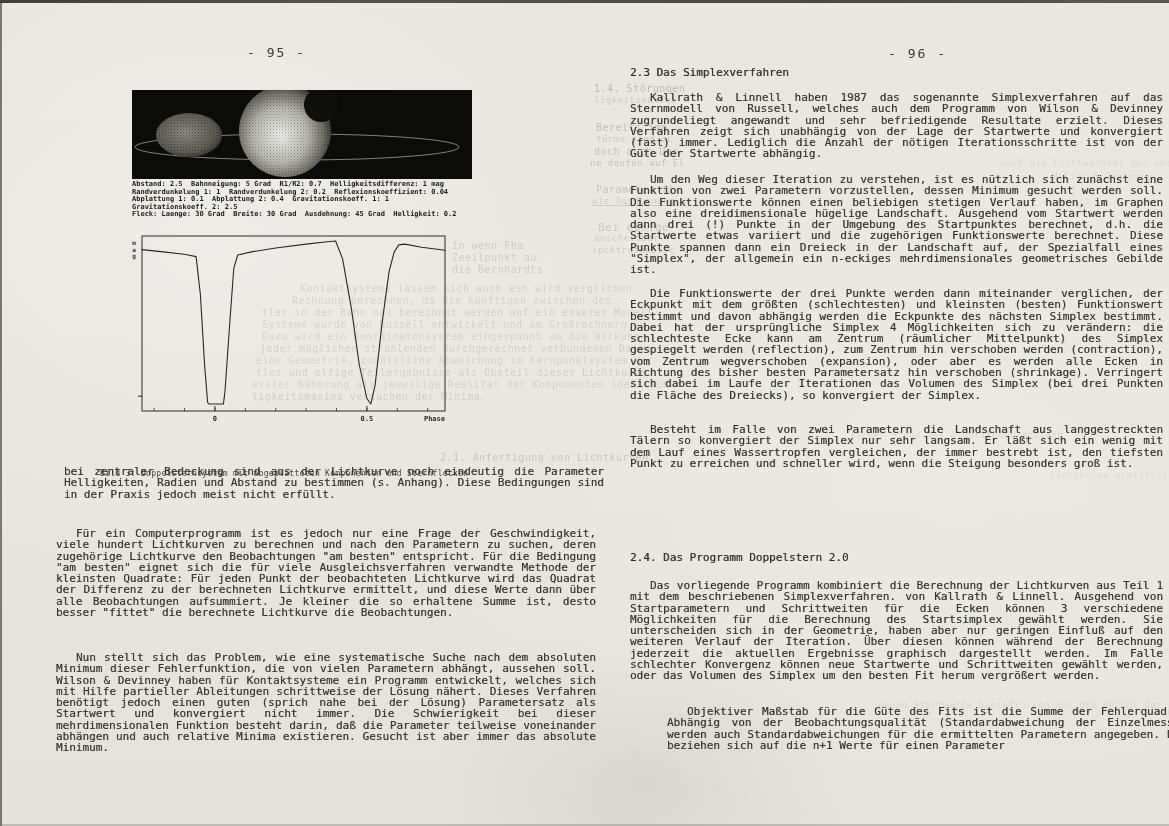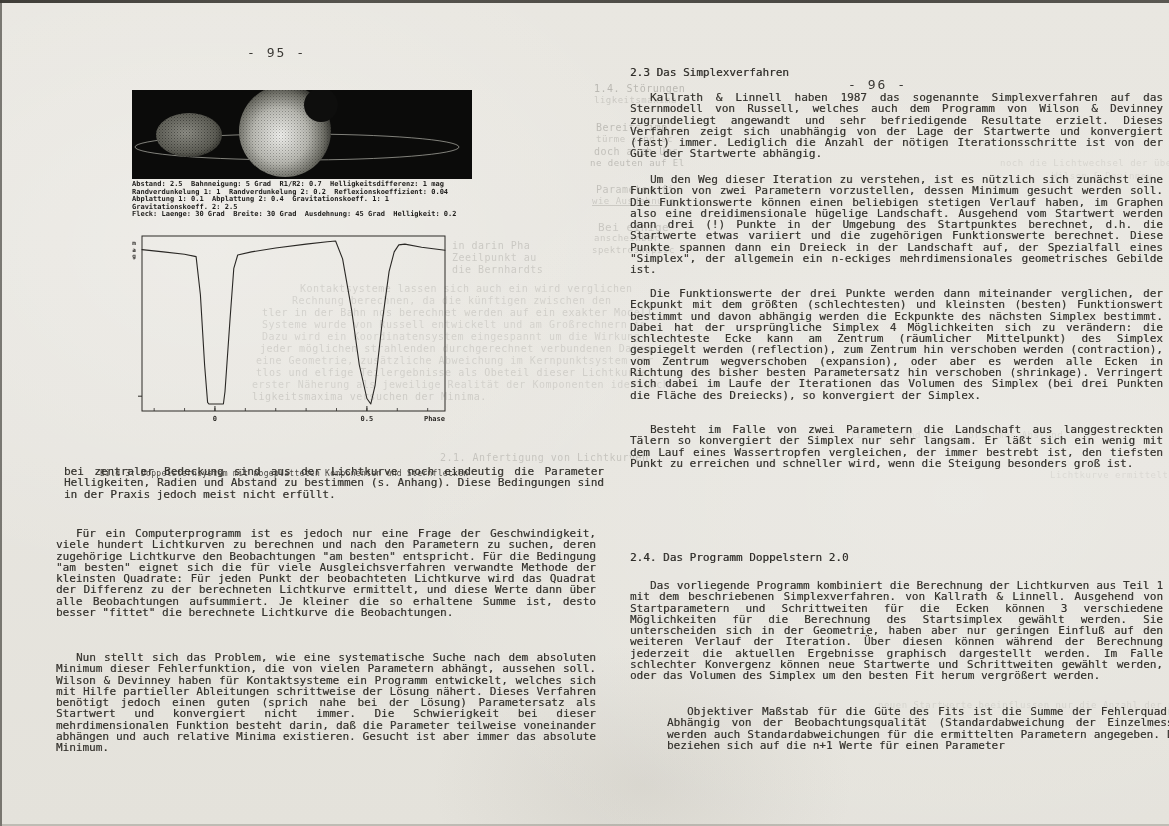--- a/index.html
+++ b/index.html
@@ -58,21 +58,21 @@
       <div class="ghost" style="left: 594px; top: 95px; font-size: 9px; opacity: 0.24;">ligkeitsmaxima</div>
       <div class="ghost" style="left: 596px; top: 122px; font-size: 10px; opacity: 0.34;">Bereits imp</div>
       <div class="ghost" style="left: 596px; top: 134px; font-size: 9px; opacity: 0.26;">türme sind sc</div>
       <div class="ghost" style="left: 594px; top: 146px; font-size: 10px; opacity: 0.32;">doch auch Uns</div>
       <div class="ghost" style="left: 590px; top: 158px; font-size: 9px; opacity: 0.34;">ne deuten auf El</div>
       <div class="ghost" style="left: 596px; top: 184px; font-size: 10px; opacity: 0.3;">Parameter fi</div>
       <div class="ghost" style="left: 592px; top: 196px; font-size: 9px; opacity: 0.24; text-decoration: underline;">wie Ausdehnung</div>
       <div class="ghost" style="left: 598px; top: 221px; font-size: 11px; opacity: 0.26;">Bei einige</div>
       <div class="ghost" style="left: 594px; top: 233px; font-size: 9px; opacity: 0.24;">anscheinbar</div>
       <div class="ghost" style="left: 592px; top: 245px; font-size: 9px; opacity: 0.24;">spektroskopisc</div>
-      <div class="ghost" style="left: 452px; top: 240px; font-size: 10px; opacity: 0.26;">in darin Pha</div>
+      <div class="ghost" style="left: 452px; top: 240px; font-size: 10px; opacity: 0.26;">in wenn Pha</div>
       <div class="ghost" style="left: 452px; top: 252px; font-size: 10px; opacity: 0.24;">Zeeilpunkt au</div>
       <div class="ghost" style="left: 452px; top: 264px; font-size: 10px; opacity: 0.24;">die Bernhardts</div>
       <div class="ghost" style="left: 300px; top: 283px; font-size: 10px; opacity: 0.2;">Kontaktsysteme lassen sich auch ein wird verglichen</div>
       <div class="ghost" style="left: 292px; top: 295px; font-size: 10px; opacity: 0.18;">Rechnung berechnen, da die künftigen zwischen den</div>
       <div class="ghost" style="left: 262px; top: 307px; font-size: 10px; opacity: 0.2;">tler in der Bahn nos berechnet werden auf ein exakter Modell</div>
       <div class="ghost" style="left: 262px; top: 319px; font-size: 10px; opacity: 0.18;">Systeme wurde von Russell entwickelt und am Großrechnern im</div>
       <div class="ghost" style="left: 262px; top: 331px; font-size: 10px; opacity: 0.18;">Dazu wird ein Koordinatensystem eingespannt um die Wirkung</div>
       <div class="ghost" style="left: 260px; top: 343px; font-size: 10px; opacity: 0.2;">jeder möglichen strahlenden durchgerechnet verbundenen Daten</div>
       <div class="ghost" style="left: 256px; top: 355px; font-size: 10px; opacity: 0.18;">eine Geometrie, zusätzliche Abweichung im Kernpunktsystem der</div>
       <div class="ghost" style="left: 256px; top: 367px; font-size: 10px; opacity: 0.2;">tlos und elfige Teilergebnisse als Obeteil dieser Lichtkurve</div>
@@ -151,21 +151,21 @@
         <polyline points="14.0,17.6 35.3,19.9 56.5,22.2 68.1,24.6 72.4,62.8 76.6,133.0 79.6,170.4 80.9,172.0 95.4,172.0 97.0,159.5 102.1,86.2 105.8,36.3 109.7,23.0 123.4,19.9 147.7,16.0 178.1,12.1 199.4,9.8 207.6,9.0 214.6,26.9 223.7,78.4 231.3,133.0 238.9,166.5 242.8,172.0 247.1,153.3 254.1,90.9 261.1,39.4 266.2,19.9 270.8,12.9 276.9,12.1 293.6,15.2 317.0,18.3" fill="none" stroke="#2a2825" stroke-width="1.1" stroke-linejoin="round" stroke-linecap="round"></polyline>
       </g>
   </svg>
 
   <div class="figure-caption">Bild 3: Doppelsternsystem mit abgeplatteten Komponenten und Sternflecken</div>
 
   <div class="para" style="left:64px;top:466px;width:540px;">bei zentraler Bedeckung sind aus der Lichtkurve noch eindeutig die Parameter Helligkeiten, Radien und Abstand zu bestimmen (s. Anhang). Diese Bedingungen sind in der Praxis jedoch meist nicht erfüllt.</div>
   <div class="para indent" style="left:56px;top:528px;width:540px;">Für ein Computerprogramm ist es jedoch nur eine Frage der Geschwindigkeit, viele hundert Lichtkurven zu berechnen und nach den Parametern zu suchen, deren zugehörige Lichtkurve den Beobachtungen "am besten" entspricht. Für die Bedingung "am besten" eignet sich die für viele Ausgleichsverfahren verwandte Methode der kleinsten Quadrate: Für jeden Punkt der beobachteten Lichtkurve wird das Quadrat der Differenz zu der berechneten Lichtkurve ermittelt, und diese Werte dann über alle Beobachtungen aufsummiert. Je kleiner die so erhaltene Summe ist, desto besser "fittet" die berechnete Lichtkurve die Beobachtungen.</div>
   <div class="para indent" style="left:56px;top:652px;width:540px;">Nun stellt sich das Problem, wie eine systematische Suche nach dem absoluten Minimum dieser Fehlerfunktion, die von vielen Parametern abhängt, aussehen soll. Wilson &amp; Devinney haben für Kontaktsysteme ein Programm entwickelt, welches sich mit Hilfe partieller Ableitungen schrittweise der Lösung nähert. Dieses Verfahren benötigt jedoch einen guten (sprich nahe bei der Lösung) Parametersatz als Startwert und konvergiert nicht immer. Die Schwierigkeit bei dieser mehrdimensionalen Funktion besteht darin, daß die Parameter teilweise voneinander abhängen und auch relative Minima existieren. Gesucht ist aber immer das absolute Minimum.</div>
 
-  <div class="pagehead" style="left:848px;top:46px;margin-top:31px;">- 96 -</div>
+  <div class="pagehead" style="left:888px;top:46px;">- 96 -</div>
 
   <div class="heading" style="left:630px;top:66px;">2.3  Das Simplexverfahren</div>
   <div class="para indent" style="left:630px;top:92px;width:533px;">Kallrath &amp; Linnell haben 1987 das sogenannte Simplexverfahren auf das Sternmodell von Russell, welches auch dem Programm von Wilson &amp; Devinney zugrundeliegt angewandt und sehr befriedigende Resultate erzielt. Dieses Verfahren zeigt sich unabhängig von der Lage der Startwerte und konvergiert (fast) immer. Lediglich die Anzahl der nötigen Iterationsschritte ist von der Güte der Startwerte abhängig.</div>
   <div class="para indent" style="left:630px;top:174px;width:533px;">Um den Weg dieser Iteration zu verstehen, ist es nützlich sich zunächst eine Funktion von zwei Parametern vorzustellen, dessen Minimum gesucht werden soll. Die Funktionswerte können einen beliebigen stetigen Verlauf haben, im Graphen also eine dreidimensionale hügelige Landschaft. Ausgehend vom Startwert werden dann drei (!) Punkte in der Umgebung des Startpunktes berechnet, d.h. die Startwerte etwas variiert und die zugehörigen Funktionswerte berechnet. Diese Punkte spannen dann ein Dreieck in der Landschaft auf, der Spezialfall eines "Simplex", der allgemein ein n-eckiges mehrdimensionales geometrisches Gebilde ist.</div>
   <div class="para indent" style="left:630px;top:288px;width:533px;">Die Funktionswerte der drei Punkte werden dann miteinander verglichen, der Eckpunkt mit dem größten (schlechtesten) und kleinsten (besten) Funktionswert bestimmt und davon abhängig werden die Eckpunkte des nächsten Simplex bestimmt. Dabei hat der ursprüngliche Simplex 4 Möglichkeiten sich zu verändern: die schlechteste Ecke kann am Zentrum (räumlicher Mittelpunkt) des Simplex gespiegelt werden (reflection), zum Zentrum hin verschoben werden (contraction), vom Zentrum wegverschoben (expansion), oder aber es werden alle Ecken in Richtung des bisher besten Parametersatz hin verschoben (shrinkage). Verringert sich dabei im Laufe der Iterationen das Volumen des Simplex (bei drei Punkten die Fläche des Dreiecks), so konvergiert der Simplex.</div>
   <div class="para indent" style="left:630px;top:424px;width:533px;">Besteht im Falle von zwei Parametern die Landschaft aus langgestreckten Tälern so konvergiert der Simplex nur sehr langsam. Er läßt sich ein wenig mit dem Lauf eines Wassertropfen vergleichen, der immer bestrebt ist, den tiefsten Punkt zu erreichen und schneller wird, wenn die Steigung besonders groß ist.</div>
 
   <div class="heading" style="left:630px;top:551px;">2.4. Das Programm Doppelstern 2.0</div>
   <div class="para indent" style="left:630px;top:580px;width:533px;">Das vorliegende Programm kombiniert die Berechnung der Lichtkurven aus Teil 1 mit dem beschriebenen Simplexverfahren. von Kallrath &amp; Linnell. Ausgehend von Startparametern und Schrittweiten für die Ecken können 3 verschiedene Möglichkeiten für die Berechnung des Startsimplex gewählt werden. Sie unterscheiden sich in der Geometrie, haben aber nur geringen Einfluß auf den weiteren Verlauf der Iteration. Über diesen können während der Berechnung jederzeit die aktuellen Ergebnisse graphisch dargestellt werden. Im Falle schlechter Konvergenz können neue Startwerte und Schrittweiten gewählt werden, oder das Volumen des Simplex um den besten Fit herum vergrößert werden.</div>
   <div class="para indent" style="left:636px;top:706px;width:533px;margin-left:31px;">Objektiver Maßstab für die Güte des Fits ist die Summe der Fehlerquadrate. Abhängig von der Beobachtungsqualität (Standardabweichung der Einzelmessung) werden auch Standardabweichungen für die ermittelten Parametern angegeben. Diese beziehen sich auf die n+1 Werte für einen Parameter</div>

